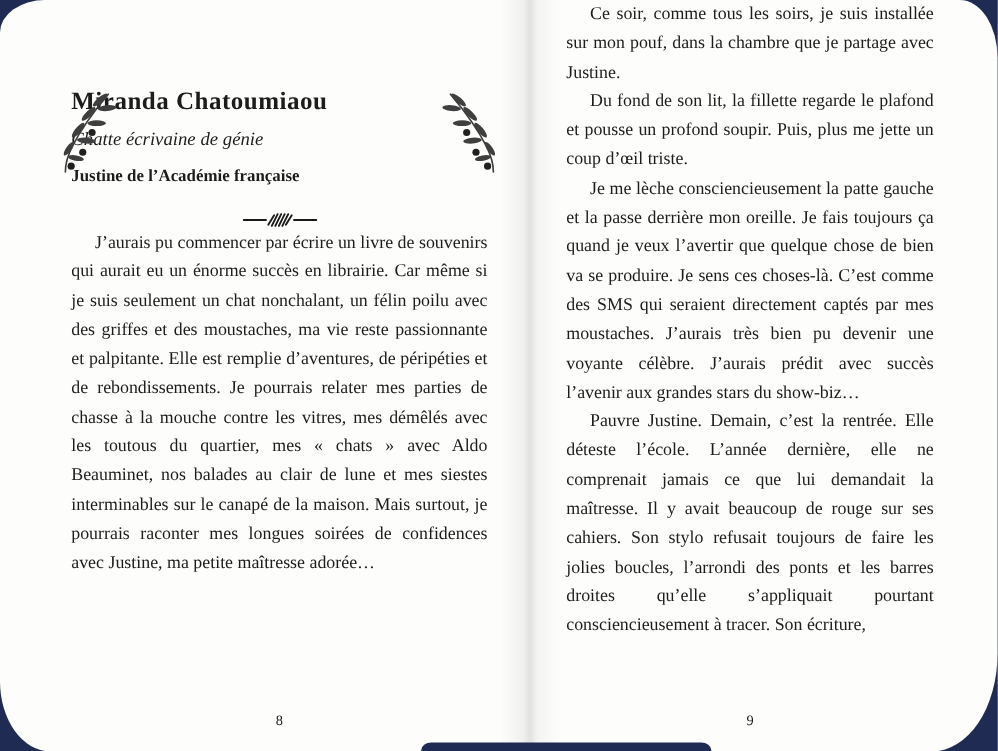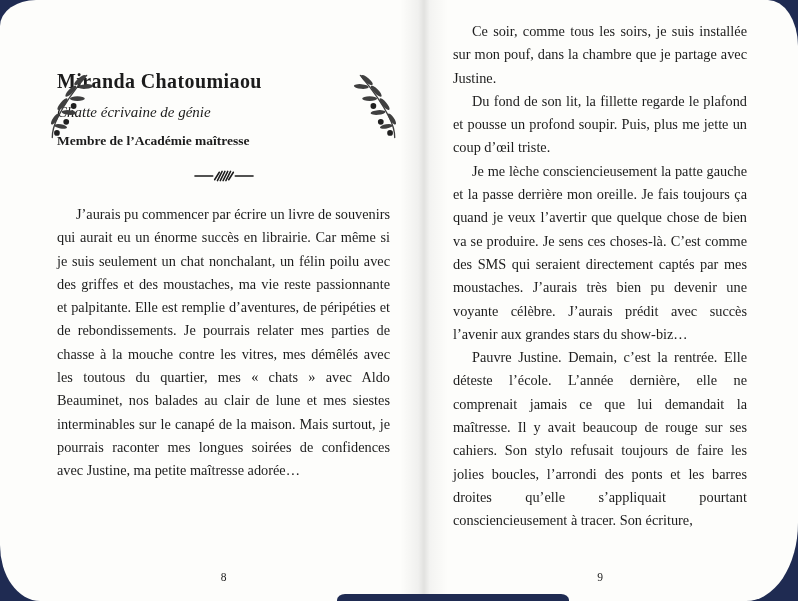--- a/index.html
+++ b/index.html
@@ -65,21 +65,21 @@
   .branch-left  { left: -14px; }
   .branch-right { right: -14px; transform: scaleX(-1); }
 
   .divider {
     margin-top: 20px;
     text-align: center;
     line-height: 0;
   }
 
   .body-text {
-    margin-top: 20px;
+    margin-top: 0;
     font-size: 14.3px;
     line-height: 23.3px;
     text-align: justify;
   }
   .page-right .body-text { }
   .body-text p { margin: 0; text-indent: 19px; }
 
   .page-number {
     position: absolute;
     bottom: 18px;
@@ -118,21 +118,21 @@
             <circle cx="33" cy="38" r="3.1"></circle>
             <circle cx="25" cy="55" r="3.1"></circle>
             <circle cx="15" cy="67" r="3.1"></circle>
           </g>
         </svg>
       </span>
 
       <div>
         <h1 class="chapter-title">Miranda Chatoumiaou</h1>
         <div class="chapter-subtitle">Chatte écrivaine de génie</div>
-        <div class="chapter-affiliation">Membre de l’Académie maîtresse</div>
+        <div class="chapter-affiliation">Justine de l’Académie française</div>
       </div>
 
       <span class="branch branch-right">
         <svg viewBox="0 0 56 76" width="52" height="72" aria-hidden="true">
           <g fill="none" stroke="#3d3d3d" stroke-width="1.4" stroke-linecap="round">
             <path d="M47 5 C36 18 24 34 16 50 C12 58 10 65 10 72"></path>
           </g>
           <g fill="#3f3f3f">
             <ellipse cx="40" cy="10" rx="8" ry="2.5" transform="rotate(-40 40 10)"></ellipse>
             <ellipse cx="46" cy="17" rx="8" ry="2.5" transform="rotate(-5 46 17)"></ellipse>

